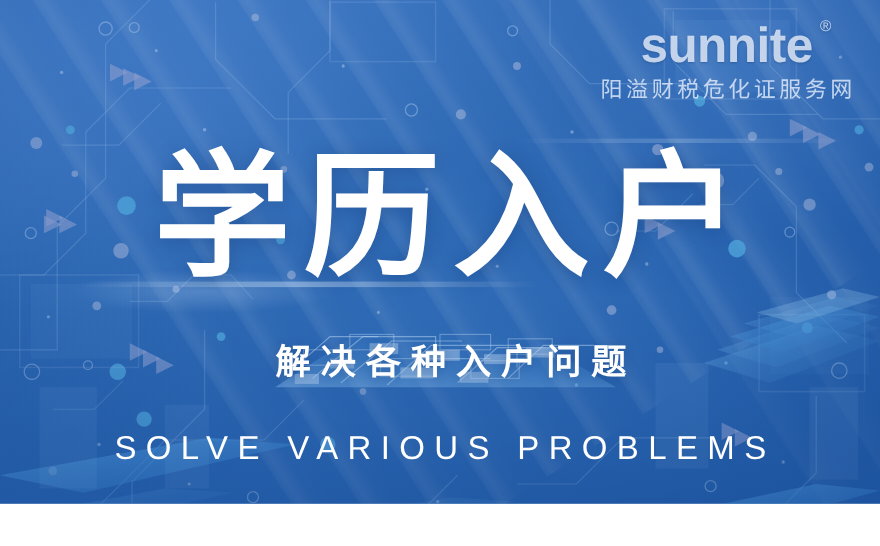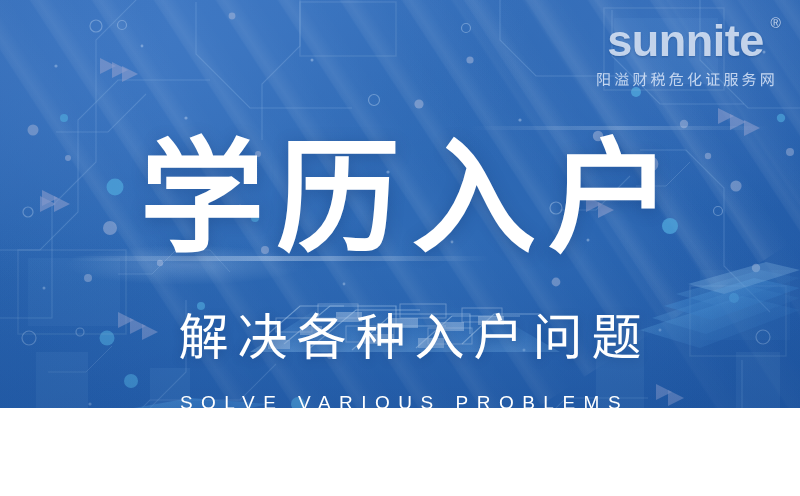--- a/index.html
+++ b/index.html
@@ -4,21 +4,21 @@
 <title>Banner</title>
 <style>
   html, body {
     margin: 0;
     padding: 0;
     background: #ffffff;
   }
   .banner {
     position: relative;
     width: 800px;
-    height: 408px;
+    height: 458px;
     overflow: hidden;
     font-family: "Liberation Sans", "DejaVu Sans", sans-serif;
     background: #2660ad;
     user-select: none;
   }
 
   
   .bg-base {
     position: absolute;
     inset: 0;
@@ -102,21 +102,21 @@
     position: absolute;
     top: -2px;
     right: -17px;
     font-size: 14px;
     font-weight: 400;
     color: rgba(230,238,252,0.80);
     letter-spacing: 0;
   }
   .logo-sub {
     margin-top: 9px;
-    font-size: 15px;
+    font-size: 20px;
     letter-spacing: 3.2px;
     color: rgba(226,236,251,0.82);
     font-weight: 400;
     white-space: nowrap;
     padding-left: 3px;
   }
 
   
   .headline {
     position: absolute;
@@ -134,39 +134,39 @@
     white-space: nowrap;
   }
 
   
   .subtitle {
     position: absolute;
     left: 0;
     right: 0;
     top: 313px;
     text-align: center;
-    font-size: 50px;
+    font-size: 32px;
     line-height: 1;
-    font-weight: 400;
+    font-weight: 700;
     color: #ffffff;
     letter-spacing: 9px;
     padding-left: 9px;
     white-space: nowrap;
     text-shadow: 0 2px 10px rgba(12,48,104,0.28);
     margin-left: 20px;
   }
 
   
   .tagline {
     position: absolute;
     left: 0;
     right: 0;
     top: 393px;
     text-align: center;
-    font-size: 19px;
+    font-size: 30px;
     line-height: 1;
     font-weight: 400;
     color: #ffffff;
     letter-spacing: 8.5px;
     padding-left: 9px;
     white-space: nowrap;
   }
 </style>
 </head>
 <body>

